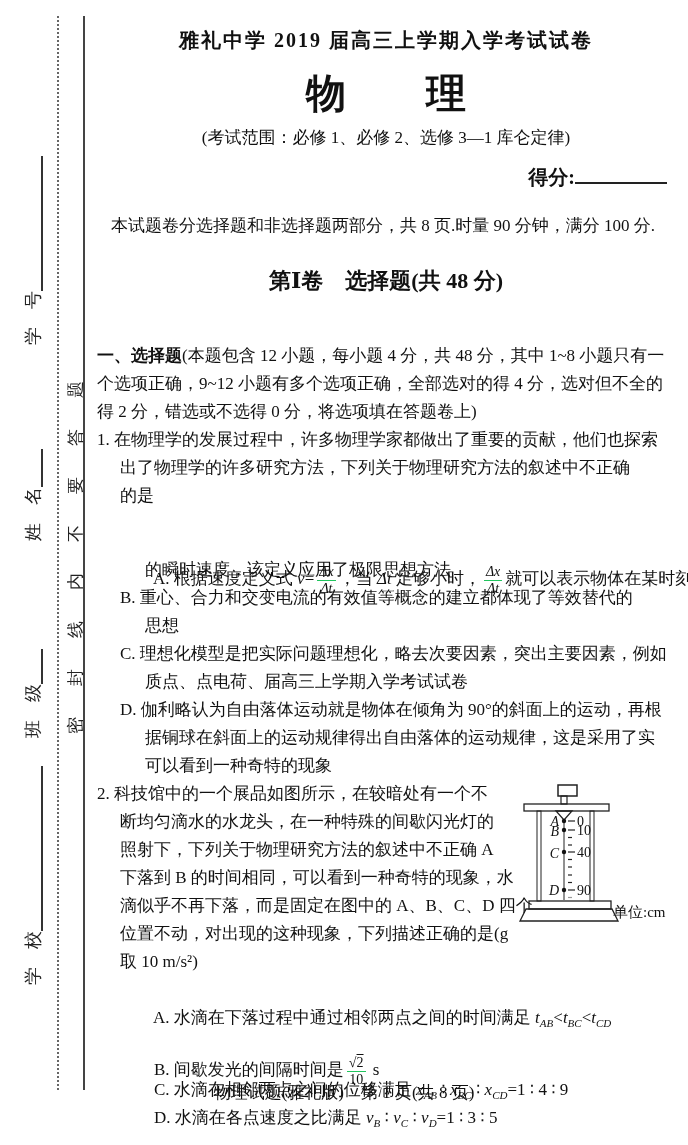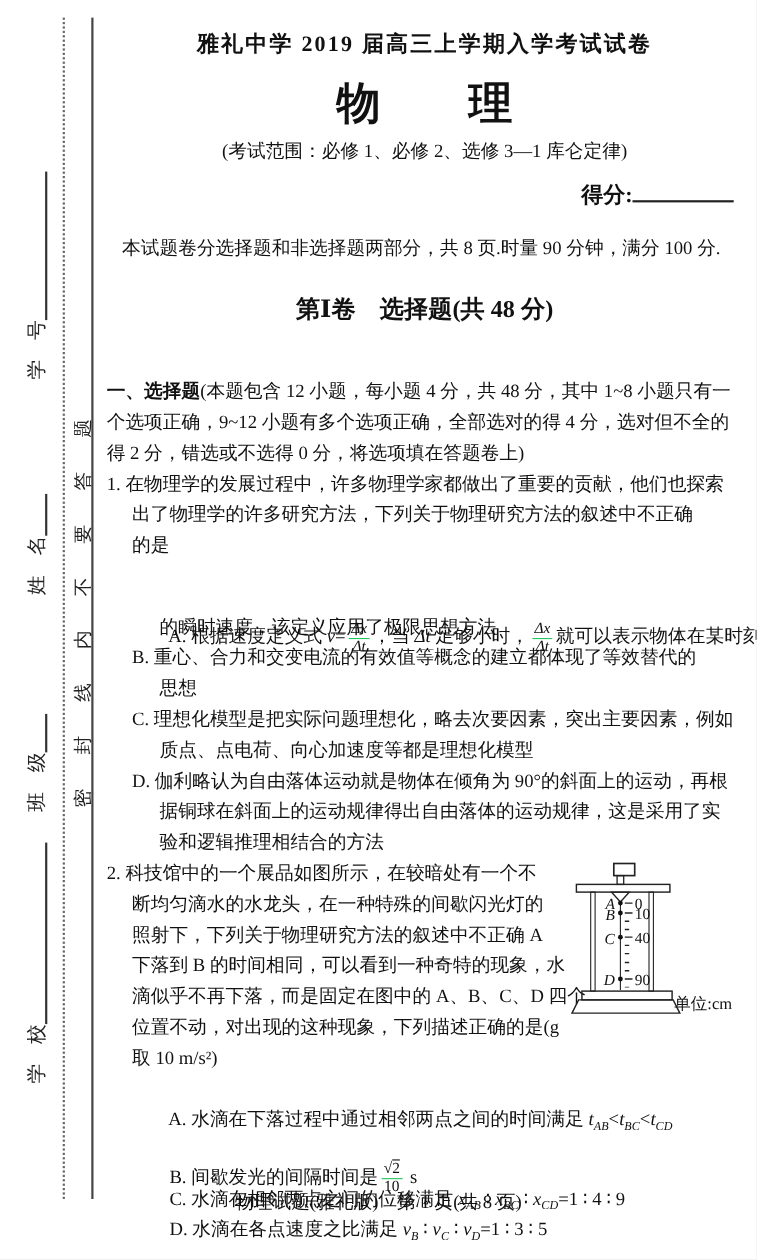--- a/index.html
+++ b/index.html
@@ -101,25 +101,25 @@
 
       <div class="line tall ind1">
         <span>A. 根据速度定义式 </span><span class="v">v</span><span>=</span><span class="frac"><span class="num v">Δx</span><span class="den v">Δt</span></span><span>，当 </span><span class="v">Δt</span><span> 足够小时，</span><span class="frac"><span class="num v">Δx</span><span class="den v">Δt</span></span><span>就可以表示物体在某时刻</span>
       </div>
       <div class="line ind2">的瞬时速度，该定义应用了极限思想方法</div>
 
       <div class="line ind1">B. 重心、合力和交变电流的有效值等概念的建立都体现了等效替代的</div>
       <div class="line ind2">思想</div>
 
       <div class="line ind1">C. 理想化模型是把实际问题理想化，略去次要因素，突出主要因素，例如</div>
-      <div class="line ind2">质点、点电荷、向心加速度等都是理想化模型</div>
+      <div class="line ind2">质点、点电荷、届高三上学期入学考试试卷</div>
 
       <div class="line ind1">D. 伽利略认为自由落体运动就是物体在倾角为 90°的斜面上的运动，再根</div>
       <div class="line ind2">据铜球在斜面上的运动规律得出自由落体的运动规律，这是采用了实</div>
-      <div class="line ind2">验和逻辑推理相结合的方法</div>
+      <div class="line ind2">可以看到一种奇特的现象</div>
     </div>
 
     <div class="q2">
 
       <div class="fig">
         <svg viewBox="0 0 163 152" width="163" height="152" xmlns="http://www.w3.org/2000/svg">
 
           <g>
             <rect x="44" y="11" width="19" height="11" fill="none" stroke="#222" stroke-width="1.5"></rect>
             <rect x="47" y="22" width="6" height="8" fill="none" stroke="#222" stroke-width="1.2"></rect>

